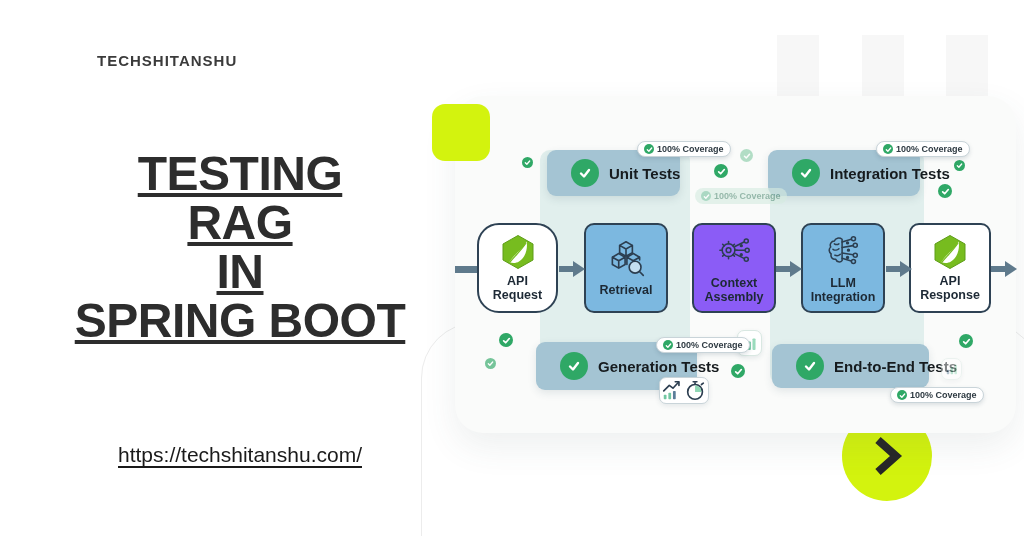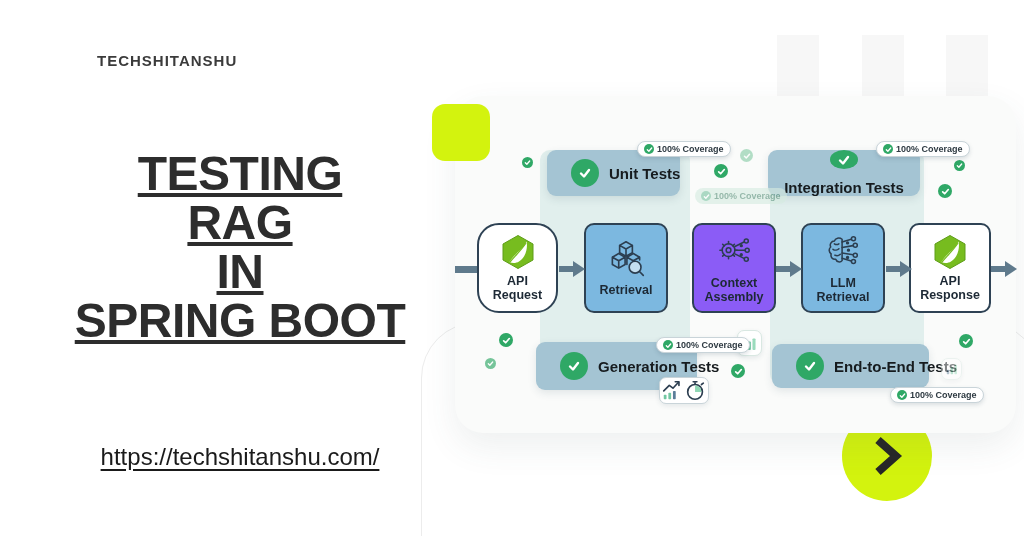--- a/index.html
+++ b/index.html
@@ -12,21 +12,21 @@
   .brand {
     position:absolute; left:97px; top:52px;
     font-size:15px; font-weight:700; letter-spacing:1px; color:#3b3b3b;
   }
   .title {
     position:absolute; left:40px; top:149px; width:400px; text-align:center;
     font-weight:900; color:#2d2d2d; font-size:48px; line-height:49px; letter-spacing:-0.5px;text-decoration:underline;
   }
   .url {
     position:absolute; left:40px; top:443px; width:400px; text-align:center;
-    font-size:24px; color:#1a1a1a; text-decoration:underline; text-underline-offset:4px; cursor:pointer;
+    font-size:21px; color:#1a1a1a; text-decoration:underline; text-underline-offset:4px; cursor:pointer;
   }
   
   .gray-bar { position:absolute; top:35px; width:42px; height:61px; background:#f7f7f7; }
   .bar1 { left:777px; } .bar2 { left:862px; } .bar3 { left:946px; }
   .outline-card {
     position:absolute; left:421px; top:322px; width:620px; height:300px;
     background:#ffffff; border:1.5px solid #ececec; border-radius:56px;
   }
   .next-circle {
     position:absolute; left:842px; top:411px; width:90px; height:90px; border-radius:50%;
@@ -47,21 +47,21 @@
   }
   .panel-left { left:85px; top:54px; width:150px; height:236px; }
   .panel-right { left:315px; top:54px; width:154px; height:234px; }
   .test-card {
     position:absolute; background:#a4c4d3; border-radius:9px;
     display:flex; align-items:center; gap:10px; padding:0 24px;
     box-shadow:0 3px 8px rgba(40,70,90,0.12);
   }
   .test-card .label { font-size:15px; font-weight:700; color:#161b1e; white-space:nowrap; }
   .tc-unit { left:92px; top:54px; width:133px; height:46px; }
-  .tc-integration { left:313px; top:54px; width:152px; height:46px;flex-direction:column; }
+  .tc-integration { left:313px; top:54px; width:152px; height:46px; }
   .tc-performance { left:81px; top:246px; width:161px; height:48px; }
   .tc-e2e { left:317px; top:248px; width:157px; height:44px; }
   .check-big {
     width:28px; height:28px; min-width:28px; border-radius:50%; background:#2fa866;
     display:flex; align-items:center; justify-content:center;
   }
   .badge {
     position:absolute; height:16px; background:#ffffff; border:1px solid #c9d4d9;
     border-radius:9px; display:flex; align-items:center; gap:3px; padding:0 6px;
     box-shadow:0 2px 4px rgba(40,70,90,0.15); z-index:5; white-space:nowrap;
@@ -273,21 +273,21 @@
         <line x1="21" y1="17" x2="33" y2="15"></line>
           <circle cx="35.5" cy="14.5" r="2.2"></circle>
         <line x1="21" y1="23" x2="33" y2="25"></line>
           <circle cx="35.5" cy="25.5" r="2.2"></circle>
         <line x1="21" y1="29" x2="31" y2="32"></line>
           <circle cx="33.5" cy="32.5" r="2.2"></circle>
         <circle cx="27" cy="12" r="1" fill="#2c3e50"></circle>
           <circle cx="28" cy="20" r="1" fill="#2c3e50"></circle>
           <circle cx="27" cy="28" r="1" fill="#2c3e50"></circle>
       </svg>
-      <span class="nlabel">LLM Retrieval</span>
+      <span class="nlabel">LLM Integration</span>
     </div>
 
     <div class="node nd-white nd-api-response">
       <svg width="36" height="36" viewBox="0 0 36 36">
         <polygon points="18,1.5 33,10 33,26 18,34.5 3,26 3,10" fill="#77bc1f" stroke="#5e9d18" stroke-width="1"></polygon>
         <path d="M26.5 7.5 C23.5 15 14.5 19.5 9.5 28 C12.5 29.6 16.2 29.2 19 27.5 C26 23.2 28 13.5 26.5 7.5 Z" fill="#ffffff"></path>
         <path d="M26 9 C21.5 16 14.5 22.5 10 28" stroke="#77bc1f" stroke-width="1.3" fill="none"></path>
       </svg>
       <span class="nlabel">API Response</span>
     </div>

